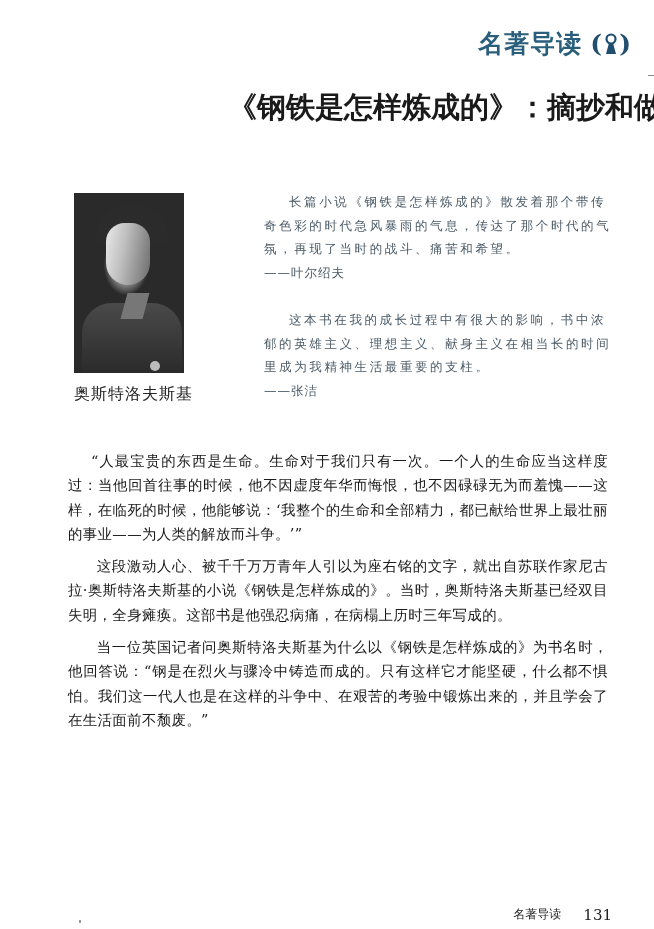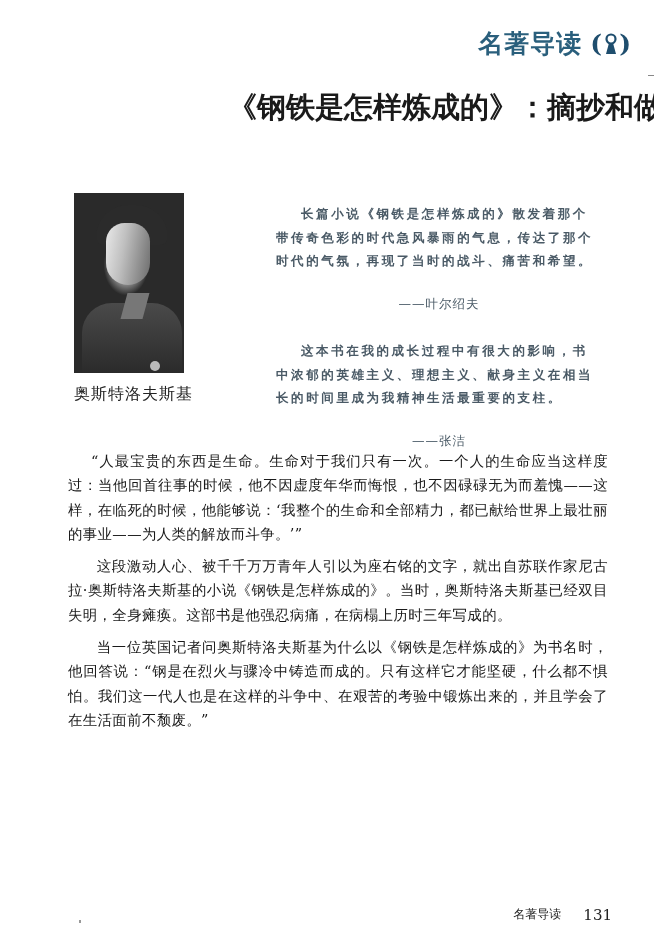--- a/index.html
+++ b/index.html
@@ -30,22 +30,22 @@
   .portrait .face { position: absolute; left: 32px; top: 30px; width: 44px; height: 62px; border-radius: 22px 22px 26px 26px; background: linear-gradient(100deg, #eaeaea 0%, #bfbfbf 40%, #6b6b6b 100%); }
   .portrait .body { position: absolute; left: 8px; top: 110px; width: 100px; height: 80px; border-radius: 30px 30px 0 0; background: linear-gradient(180deg, #4a4a4a 0%, #262626 100%); }
   .portrait .collar { position: absolute; left: 50px; top: 100px; width: 22px; height: 26px; background: #777; transform: skewX(-15deg); }
   .portrait .badge { position: absolute; left: 76px; top: 168px; width: 10px; height: 10px; border-radius: 50%; background: #bbb; }
   .portrait-caption {
     position: absolute; left: 74px; top: 384px; font-size: 16px; color: #222; letter-spacing: 1px;
   }
   .quotes { position: absolute; left: 264px; top: 190px; width: 350px; color: #4a5a66;
     font-size: 12.5px; line-height: 23.5px; letter-spacing: 2.6px; }
   .quote { margin: 0; }
-  .quote p { margin: 12px; text-indent: 2em; font-weight: bold; }
-  .quote .attribution { text-align: center; margin-top: 19px; letter-spacing: 1px; }
+  .quote p { margin: 0; text-indent: 2em; }
+  .quote .attribution { text-align: left; margin-top: 0; letter-spacing: 1px; }
   .quote + .quote { margin-top: 24px; }
   .body-text {
     position: absolute; left: 60px; top: 441px; width: 556px; font-size: 14.4px; line-height: 24.3px;
     color: #1a1a1a; text-align: justify; letter-spacing: 0.4px;
   }
   .body-text p { margin: 8px; text-indent: 2em; }
   .body-text p.first { text-indent: 1.6em; }
   .footer { position: absolute; right: 42px; top: 906px; font-size: 12px; color: #222; display: flex; gap: 22px; }
   .footer .page-number { font-size: 15px; }
   .footer-mark { position: absolute; left: 79px; top: 920px; width: 2px; height: 3px; background: #999; }

